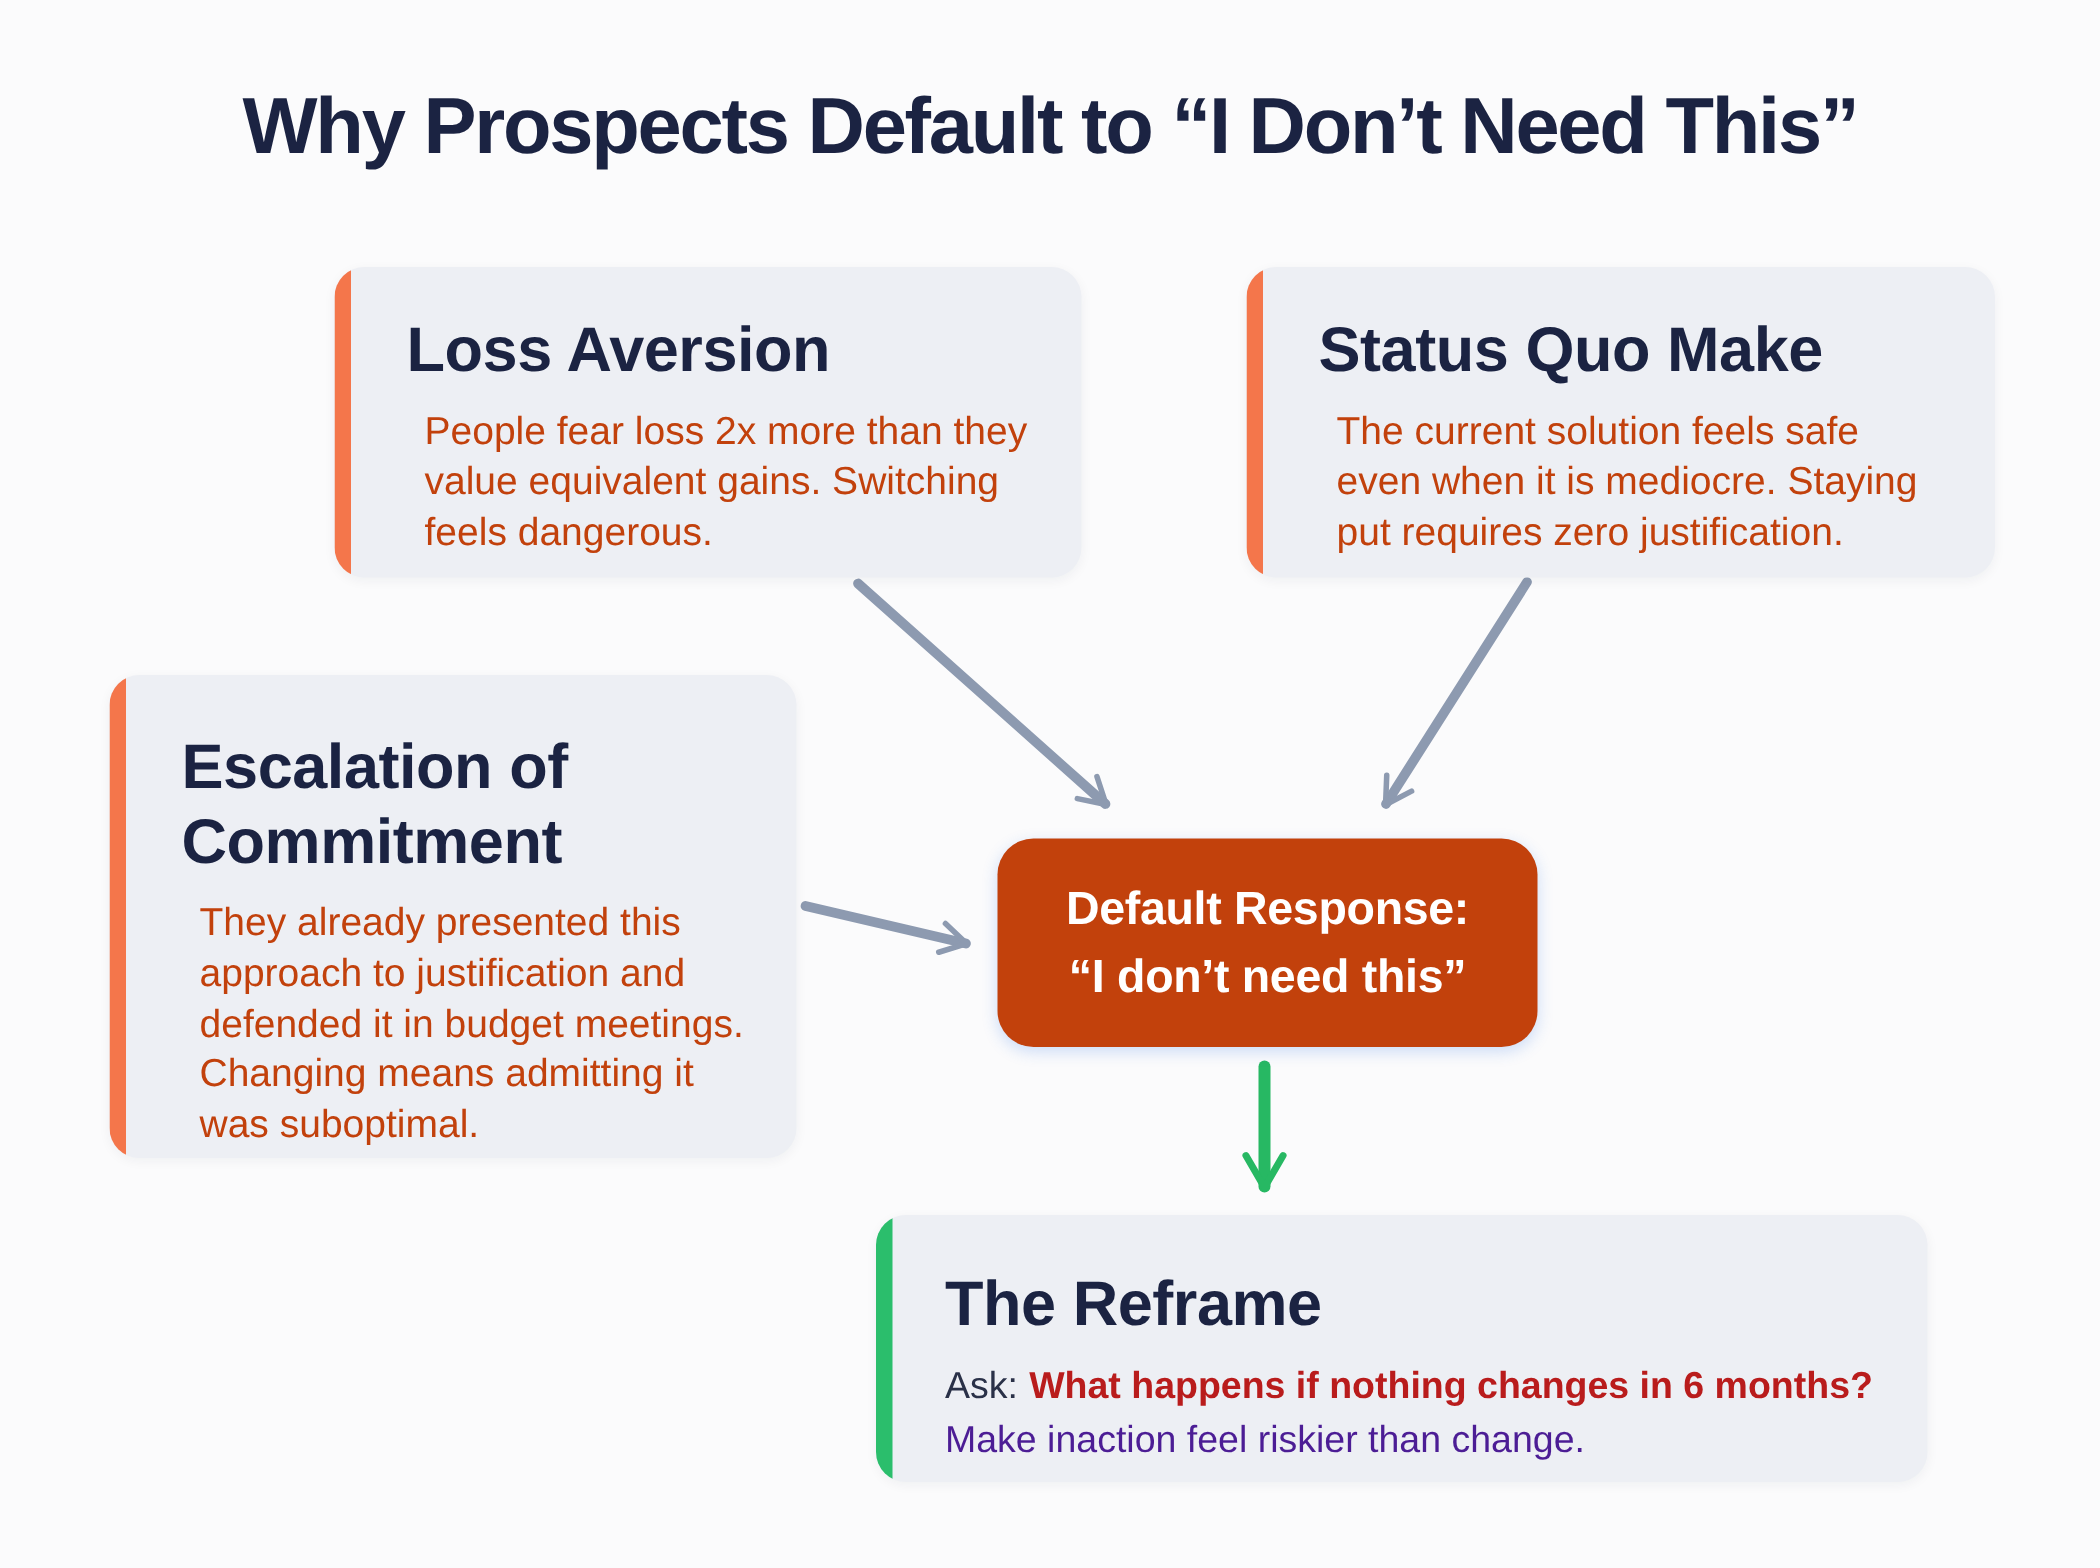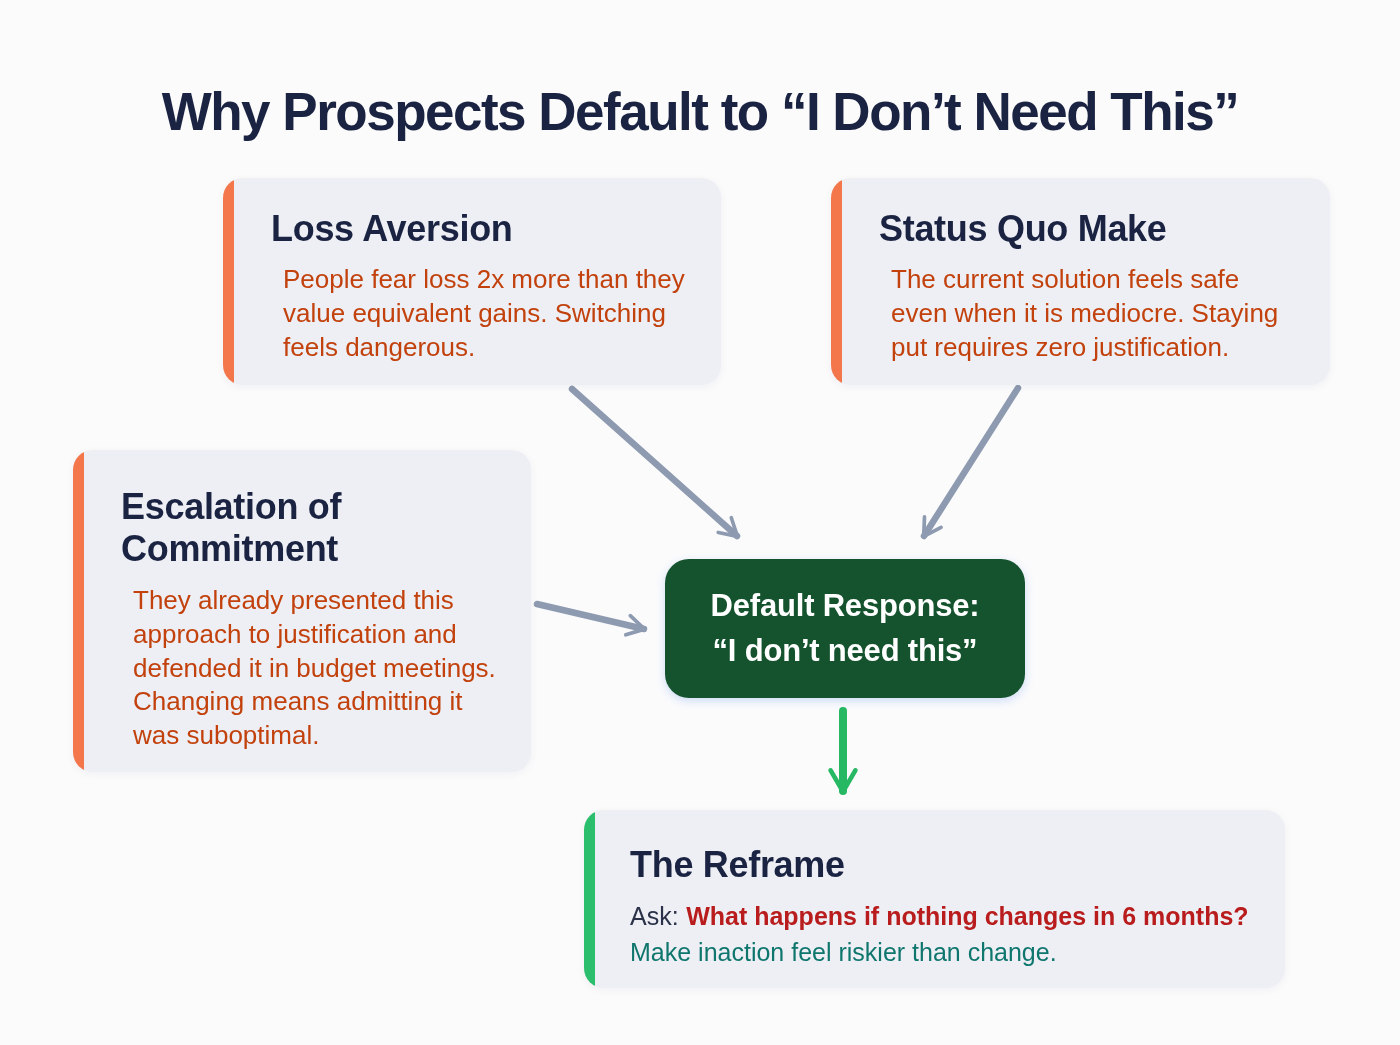--- a/index.html
+++ b/index.html
@@ -14,57 +14,56 @@
   }
   .page-title {
     position: absolute;
     left: 0; right: 0; top: 54px;
     text-align: center;
     font-size: 53px;
     font-weight: bold;
     letter-spacing: -1.5px;
     color: #1B2342;
     white-space: nowrap;
-    margin-top: 27px;
   }
   .card {
     position: absolute;
     background: #EDEFF4;
     border-radius: 20px;
     box-shadow: 0 2px 8px rgba(25,35,65,0.05);
     overflow: hidden;
   }
   .accent {
     position: absolute;
     left: 0; top: 0; bottom: 0;
     width: 11px;
   }
   .accent-orange { background: #F4764B; }
   .accent-green  { background: #2BBE6C; }
   .card h2 {
-    font-size: 36px;
+    font-size: 42px;
     font-weight: bold;
     color: #1B2342;
     letter-spacing: -0.3px;
     margin: 0 0 13px 0;
     line-height: 1.18;
   }
   .card p {
     font-size: 26px;
     line-height: 1.3;
     color: #c2410c;
     margin: 12px;
   }
   .card-loss       { left: 223px; top: 178px; width: 498px; height: 207px; padding: 30px 24px 0 48px; }
   .card-status     { left: 831px; top: 178px; width: 499px; height: 207px; padding: 30px 20px 0 48px; }
   .card-escalation { left: 73px;  top: 450px; width: 458px; height: 322px; padding: 36px 16px 0 48px; }
   .center-box {
     position: absolute;
     left: 665px; top: 559px; width: 360px; height: 139px;
-    background: #14532d;
+    background: #c2410c;
     border-radius: 24px;
     color: #ffffff;
     display: flex;
     flex-direction: column;
     align-items: center;
     justify-content: center;
     font-weight: bold;
     font-size: 31px;
     line-height: 1.42;
     letter-spacing: -0.2px;
@@ -77,21 +76,21 @@
     font-size: 25px;
     color: #2A3148;
     white-space: nowrap;
     margin-bottom: 7px;
   }
   .reframe-line1 .ask-q {
     font-weight: bold;
     color: #b91c1c;
     margin-left: 0.3em;
   }
-  .reframe-line2 { font-size: 25px; color: #0f766e; }
+  .reframe-line2 { font-size: 25px; color: #4c1d95; }
   svg.arrows {
     position: absolute;
     left: 0; top: 0;
     width: 1400px; height: 1045px;
     pointer-events: none;
   }
 </style>
 </head>
 <body>
 

